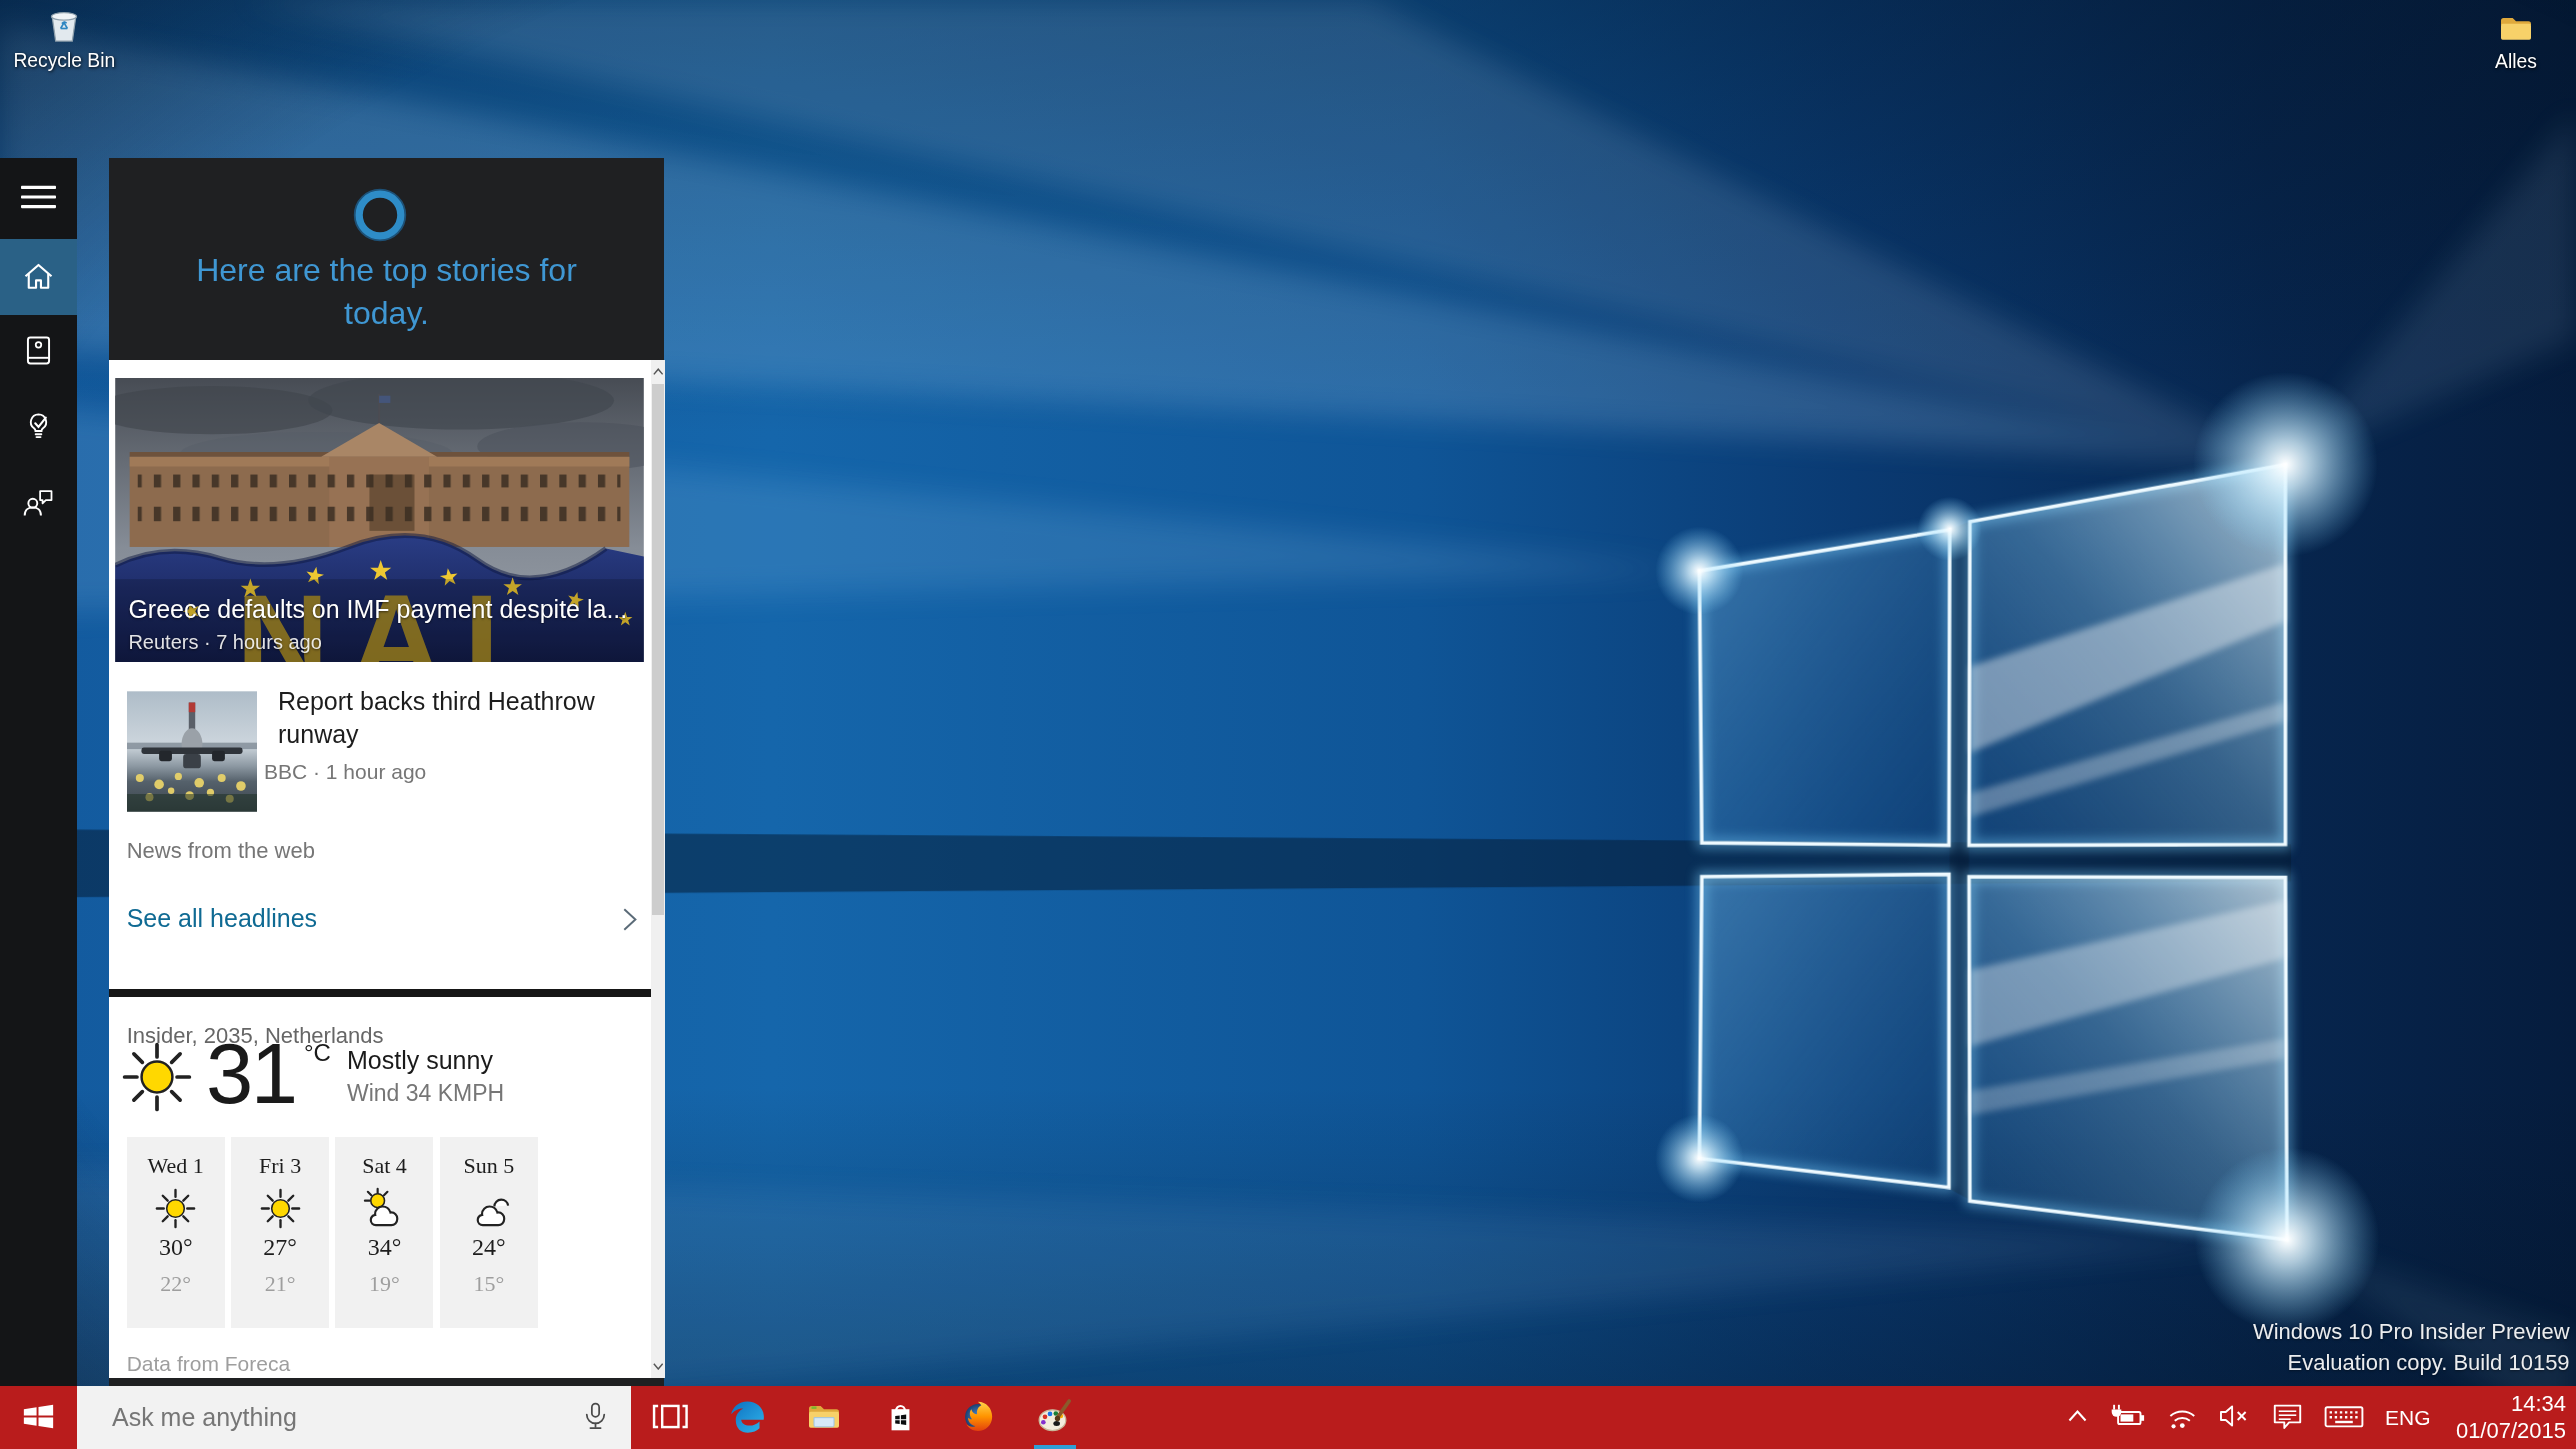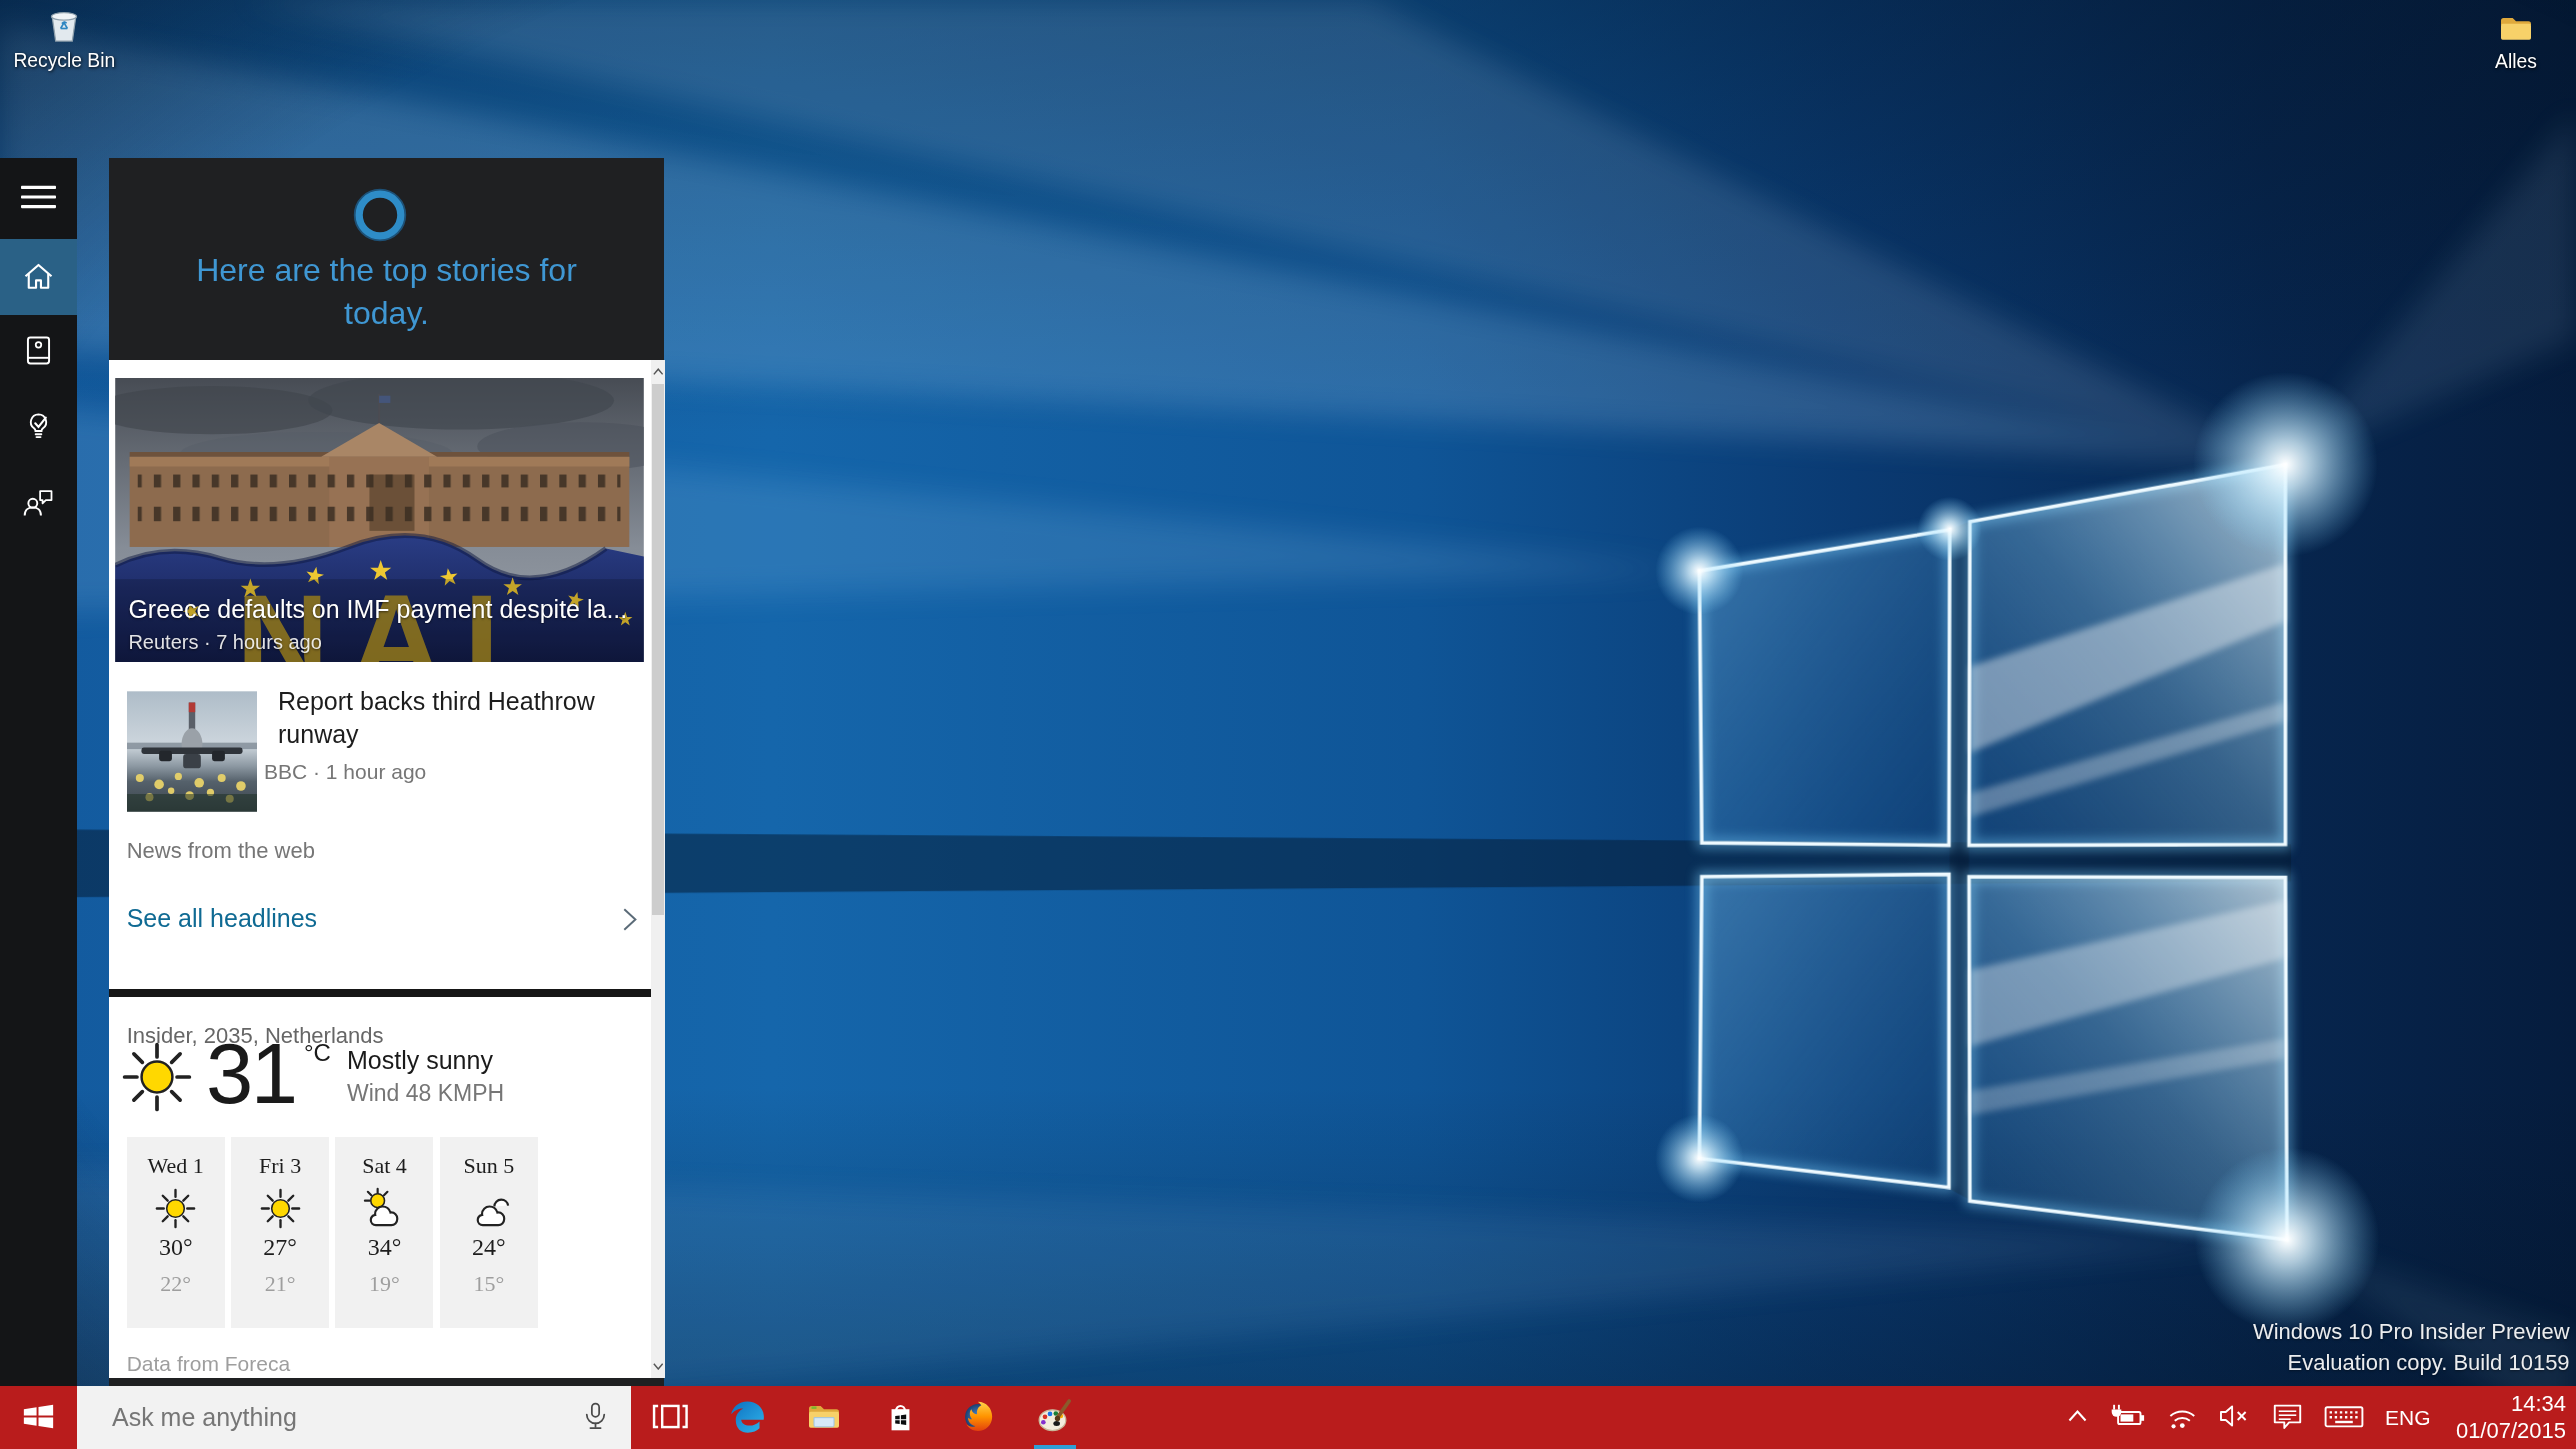--- a/index.html
+++ b/index.html
@@ -372,21 +372,21 @@
               <line x1="33.5" y1="33.5" x2="39" y2="39"></line>
             <line x1="9" y1="39" x2="14.5" y2="33.5"></line>
               <line x1="33.5" y1="14.5" x2="39" y2="9"></line>
           </g>
           <circle cx="24" cy="24" r="10" fill="#ffd800" stroke="#222" stroke-width="1.6"></circle>
         </svg>
       </div>
       <div class="wx-temp">31</div>
       <div class="wx-unit">°C</div>
       <div class="wx-cond">Mostly sunny</div>
-      <div class="wx-wind">Wind 48 KMPH</div>
+      <div class="wx-wind">Wind 34 KMPH</div>
 
       <div class="tiles">
         <div class="tile">
           <div class="day">Wed 1</div>
           <div class="ticon">
             <svg width="47" height="47" viewBox="0 0 48 48">
                 <g stroke="#222" stroke-width="2.4" stroke-linecap="round">
                   <line x1="24" y1="5" x2="24" y2="12"></line>
                   <line x1="24" y1="36" x2="24" y2="43"></line>
                   <line x1="5" y1="24" x2="12" y2="24"></line>

